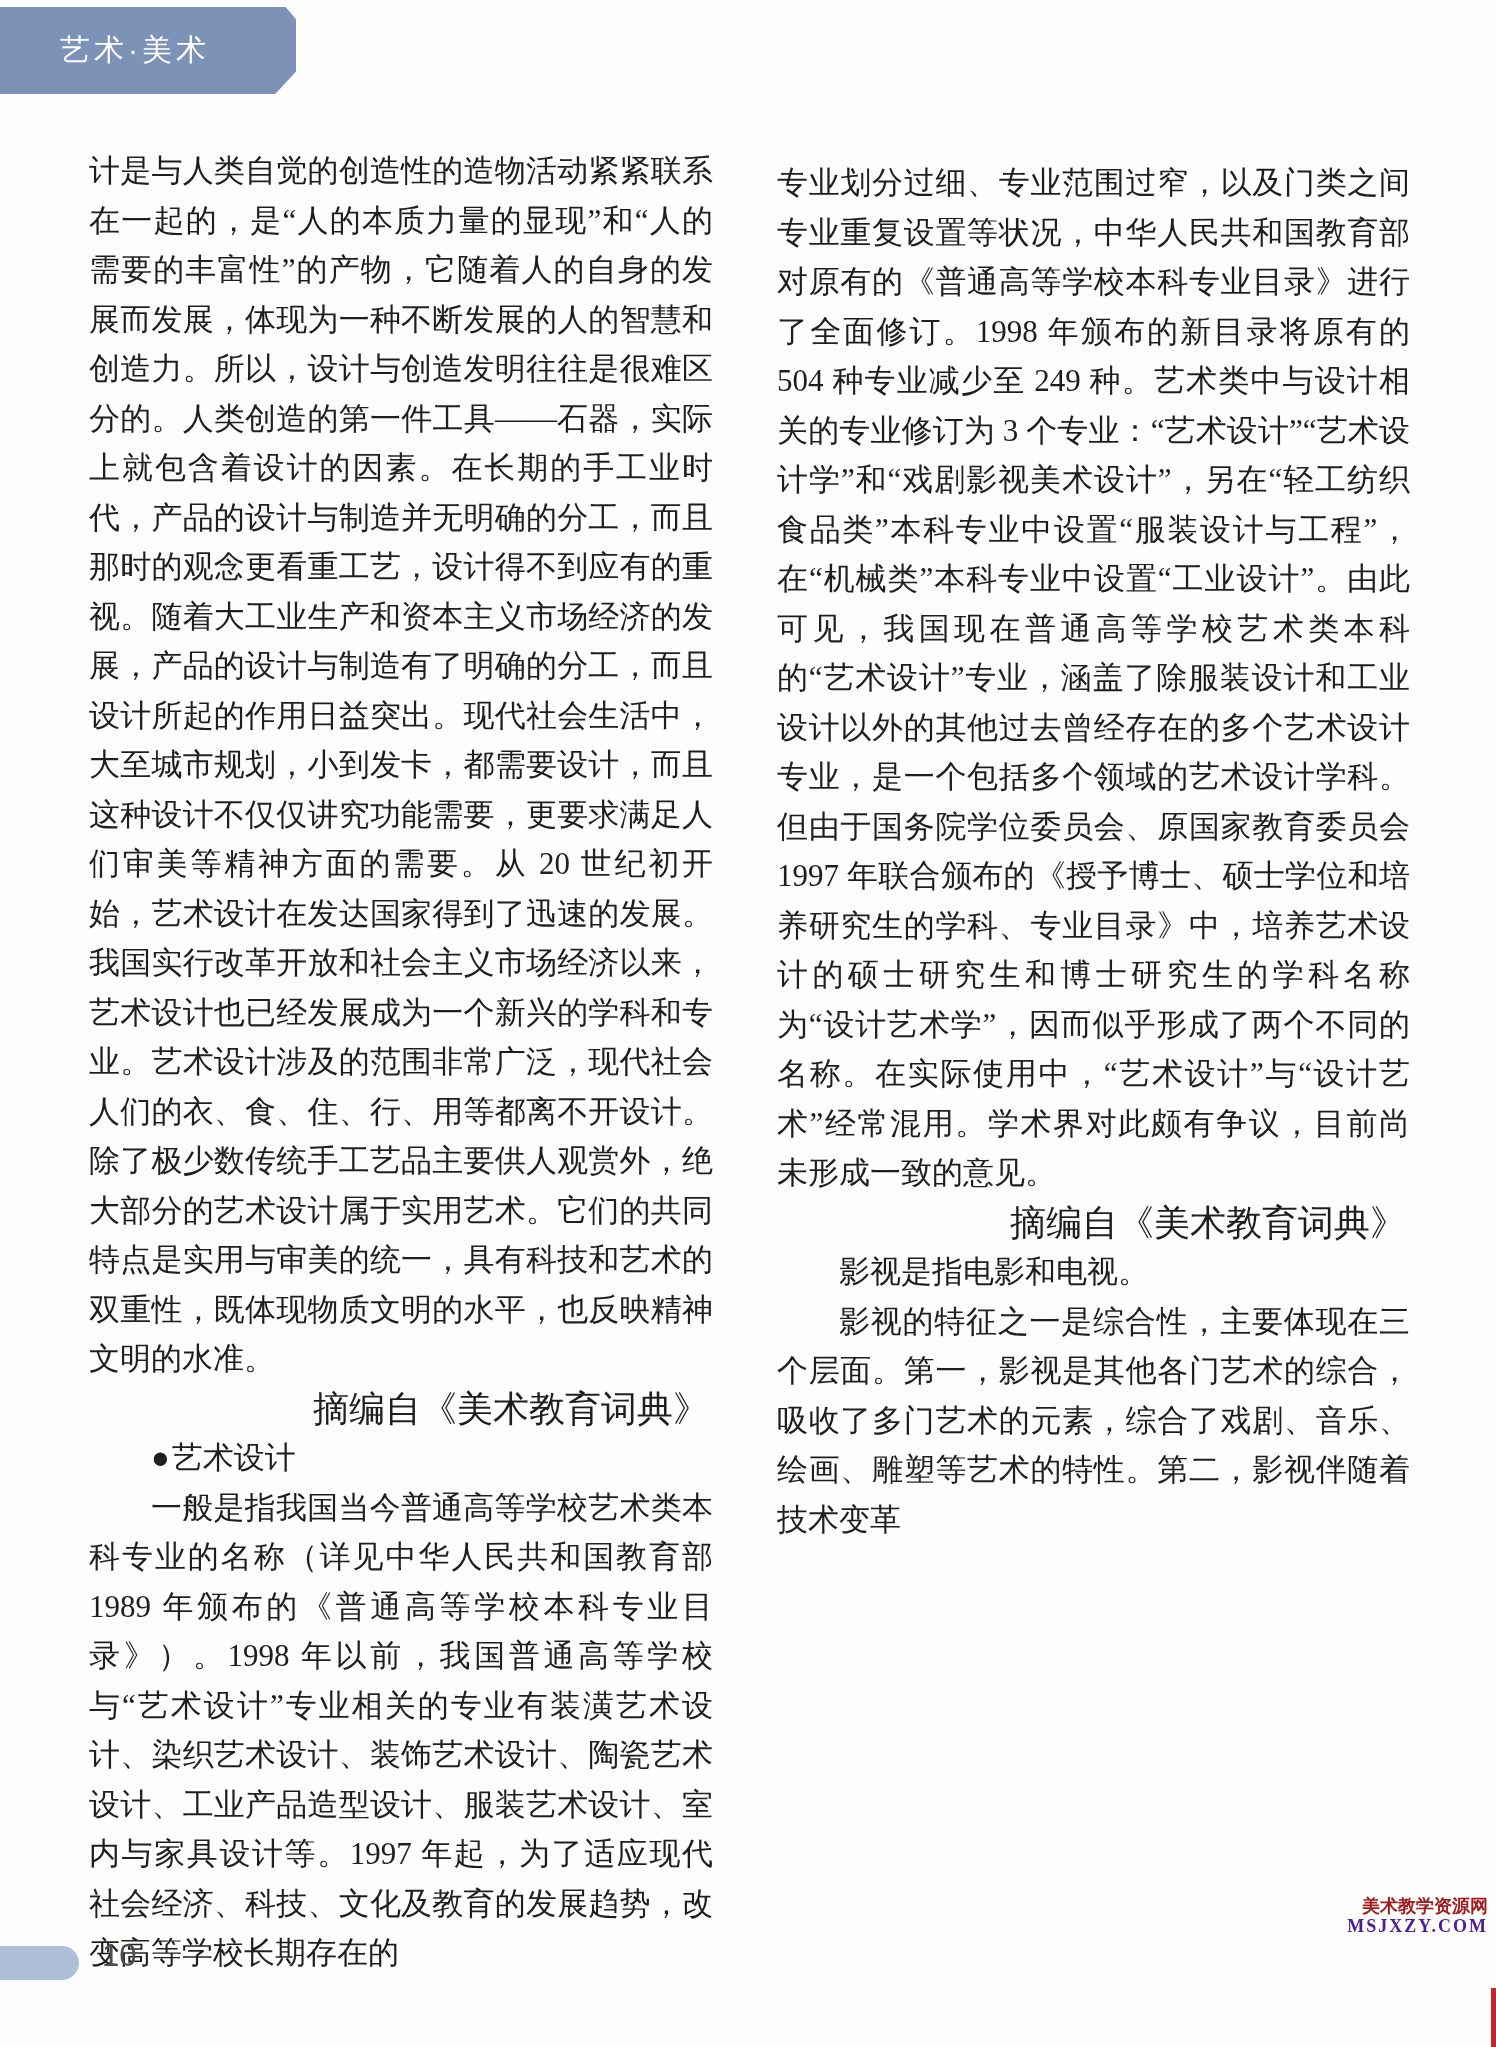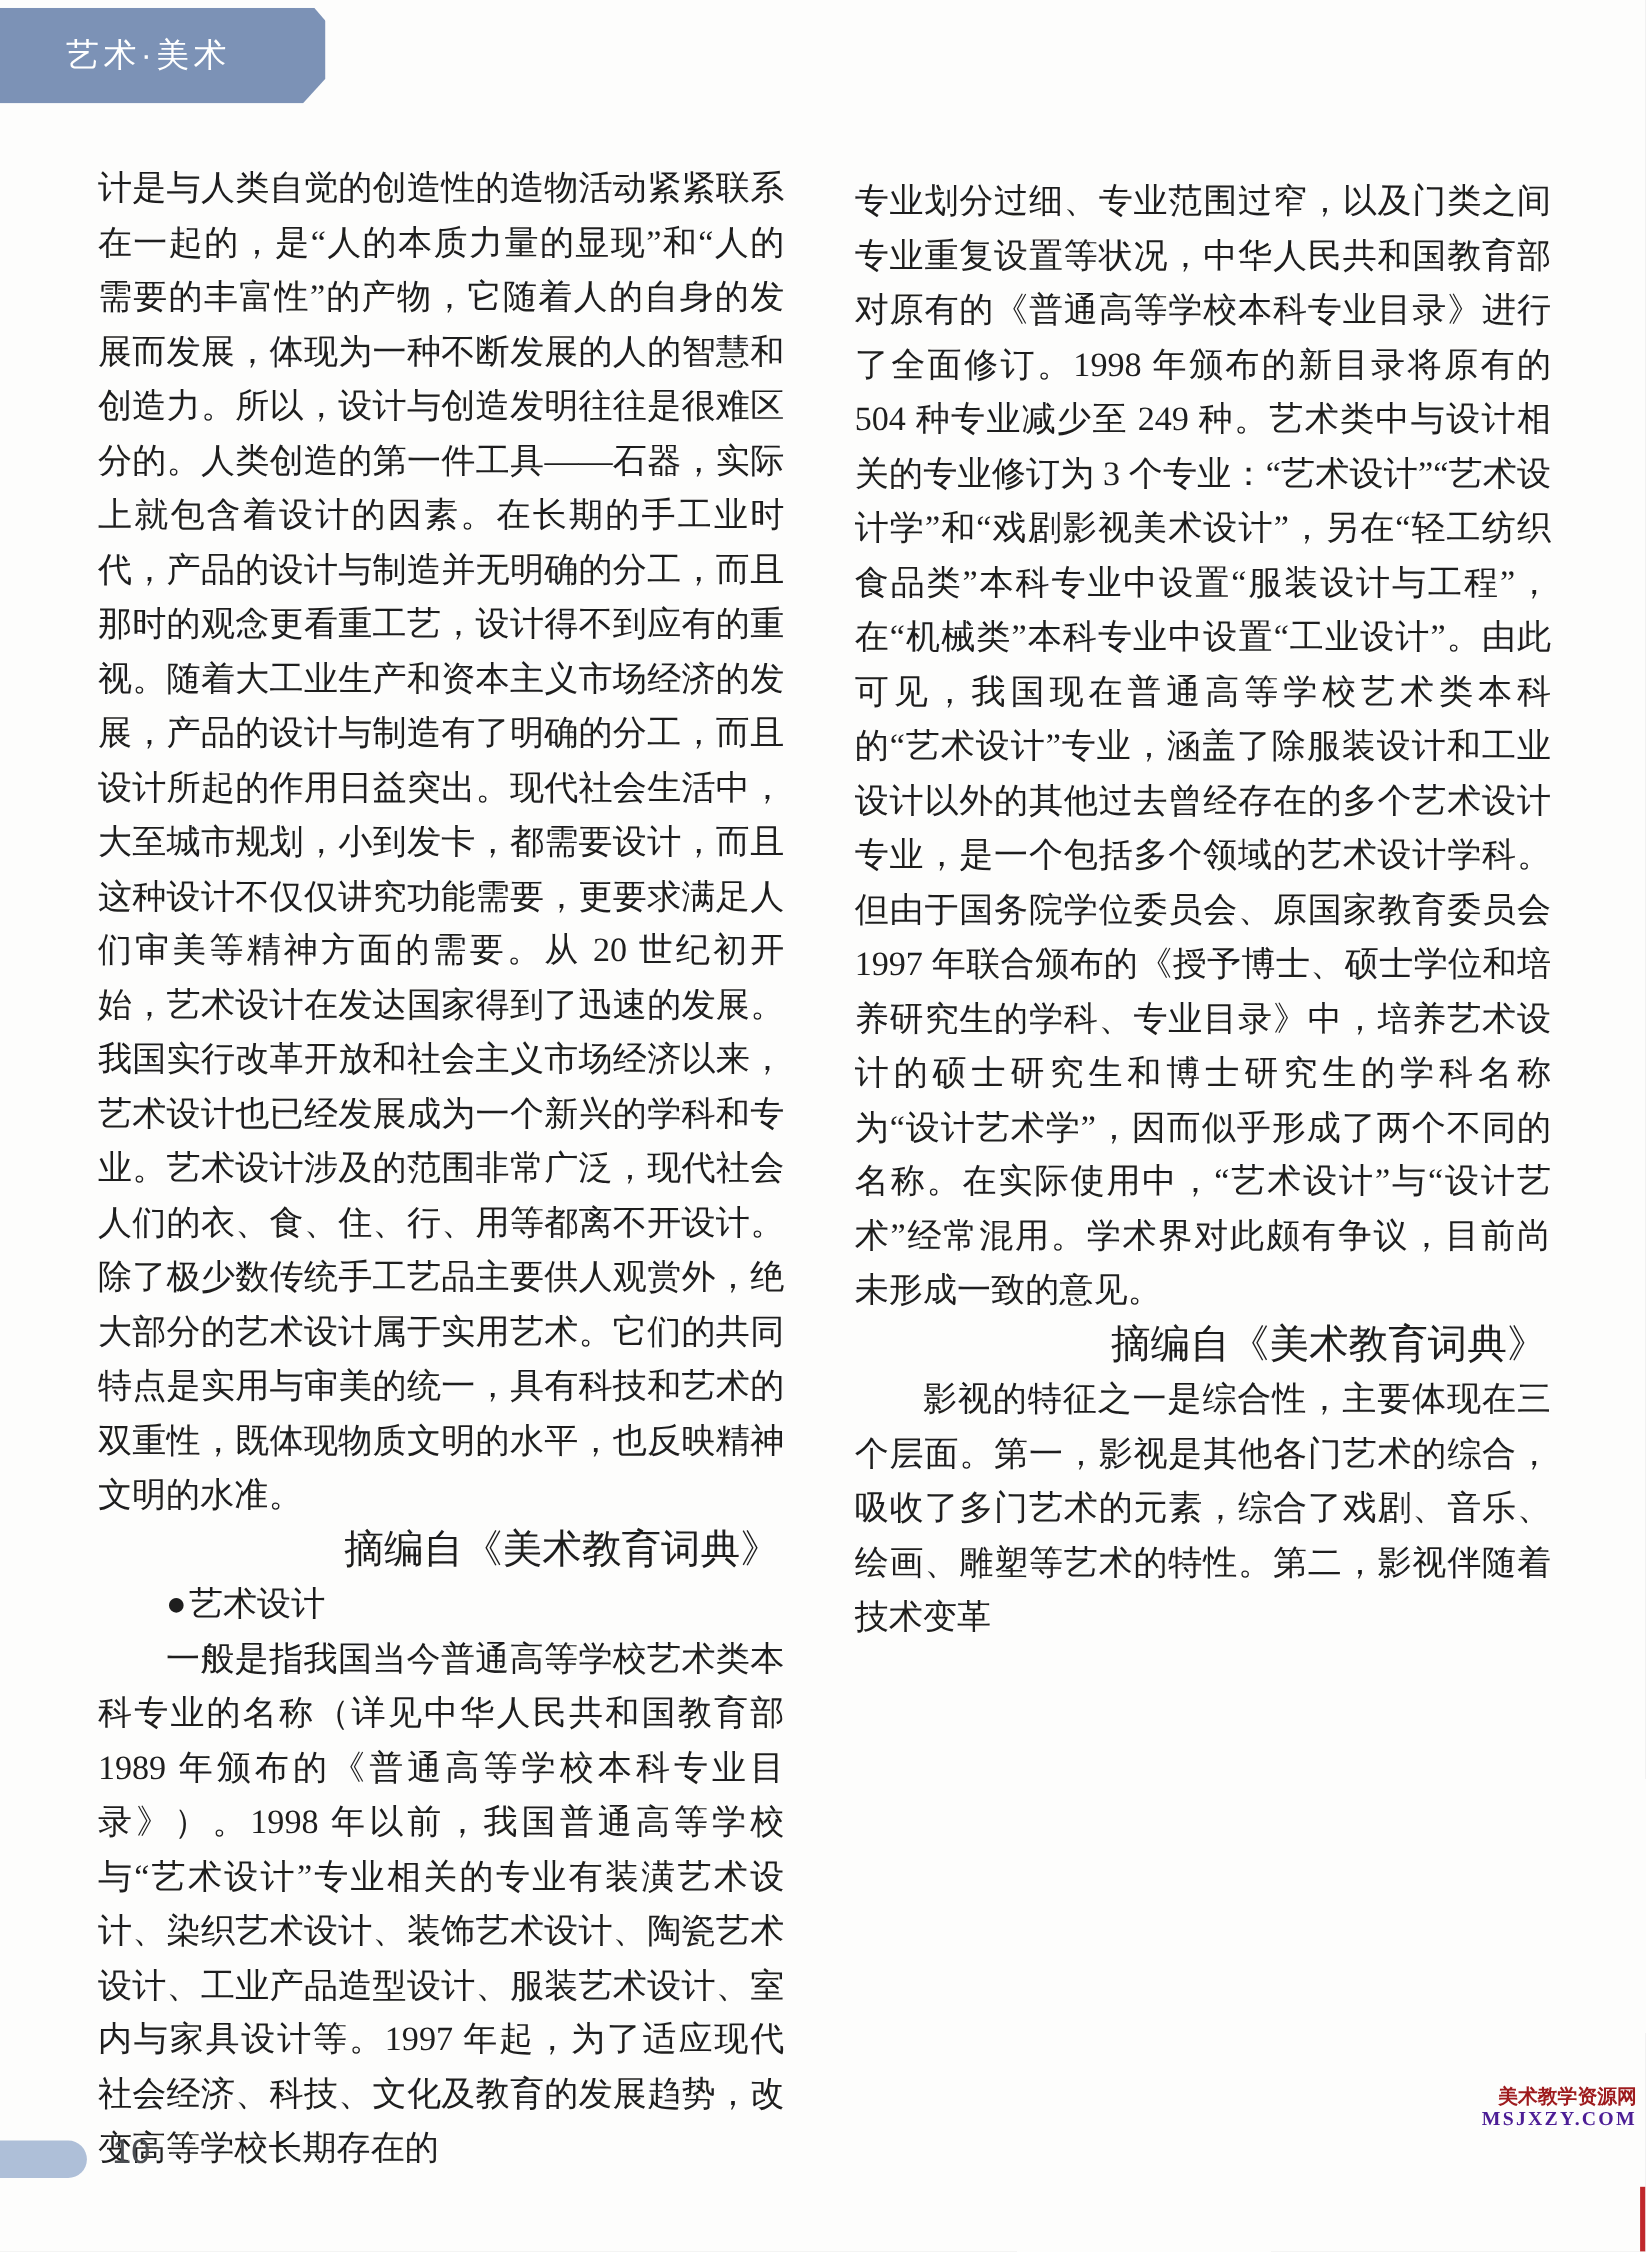--- a/index.html
+++ b/index.html
@@ -86,20 +86,21 @@
     <div class="source">摘编自《美术教育词典》</div>
     <div class="heading">
       <span class="bullet">●</span><span>艺术设计</span>
     </div>
     <div class="para indent">一般是指我国当今普通高等学校艺术类本科专业的名称（详见中华人民共和国教育部 1989 年颁布的《普通高等学校本科专业目录》）。1998 年以前，我国普通高等学校与“艺术设计”专业相关的专业有装潢艺术设计、染织艺术设计、装饰艺术设计、陶瓷艺术设计、工业产品造型设计、服装艺术设计、室内与家具设计等。1997 年起，为了适应现代社会经济、科技、文化及教育的发展趋势，改变高等学校长期存在的</div>
   </div>
 
   <div class="col col-right">
     <div class="para">专业划分过细、专业范围过窄，以及门类之间专业重复设置等状况，中华人民共和国教育部对原有的《普通高等学校本科专业目录》进行了全面修订。1998 年颁布的新目录将原有的 504 种专业减少至 249 种。艺术类中与设计相关的专业修订为 3 个专业：“艺术设计”“艺术设计学”和“戏剧影视美术设计”，另在“轻工纺织食品类”本科专业中设置“服装设计与工程”，在“机械类”本科专业中设置“工业设计”。由此可见，我国现在普通高等学校艺术类本科的“艺术设计”专业，涵盖了除服装设计和工业设计以外的其他过去曾经存在的多个艺术设计专业，是一个包括多个领域的艺术设计学科。但由于国务院学位委员会、原国家教育委员会 1997 年联合颁布的《授予博士、硕士学位和培养研究生的学科、专业目录》中，培养艺术设计的硕士研究生和博士研究生的学科名称为“设计艺术学”，因而似乎形成了两个不同的名称。在实际使用中，“艺术设计”与“设计艺术”经常混用。学术界对此颇有争议，目前尚未形成一致的意见。</div>
     <div class="source">摘编自《美术教育词典》</div>
+    <div class="para indent">影视是指电影和电视。</div>
     <div class="para indent">影视的特征之一是综合性，主要体现在三个层面。第一，影视是其他各门艺术的综合，吸收了多门艺术的元素，综合了戏剧、音乐、绘画、雕塑等艺术的特性。第二，影视伴随着技术变革</div>
   </div>
 
   <div class="footer-pill"></div>
   <div class="page-number">10</div>
 
   <div class="watermark">
     <div class="wm-line1">美术教学资源网</div>
     <div class="wm-line2">MSJXZY.COM</div>
   </div>

